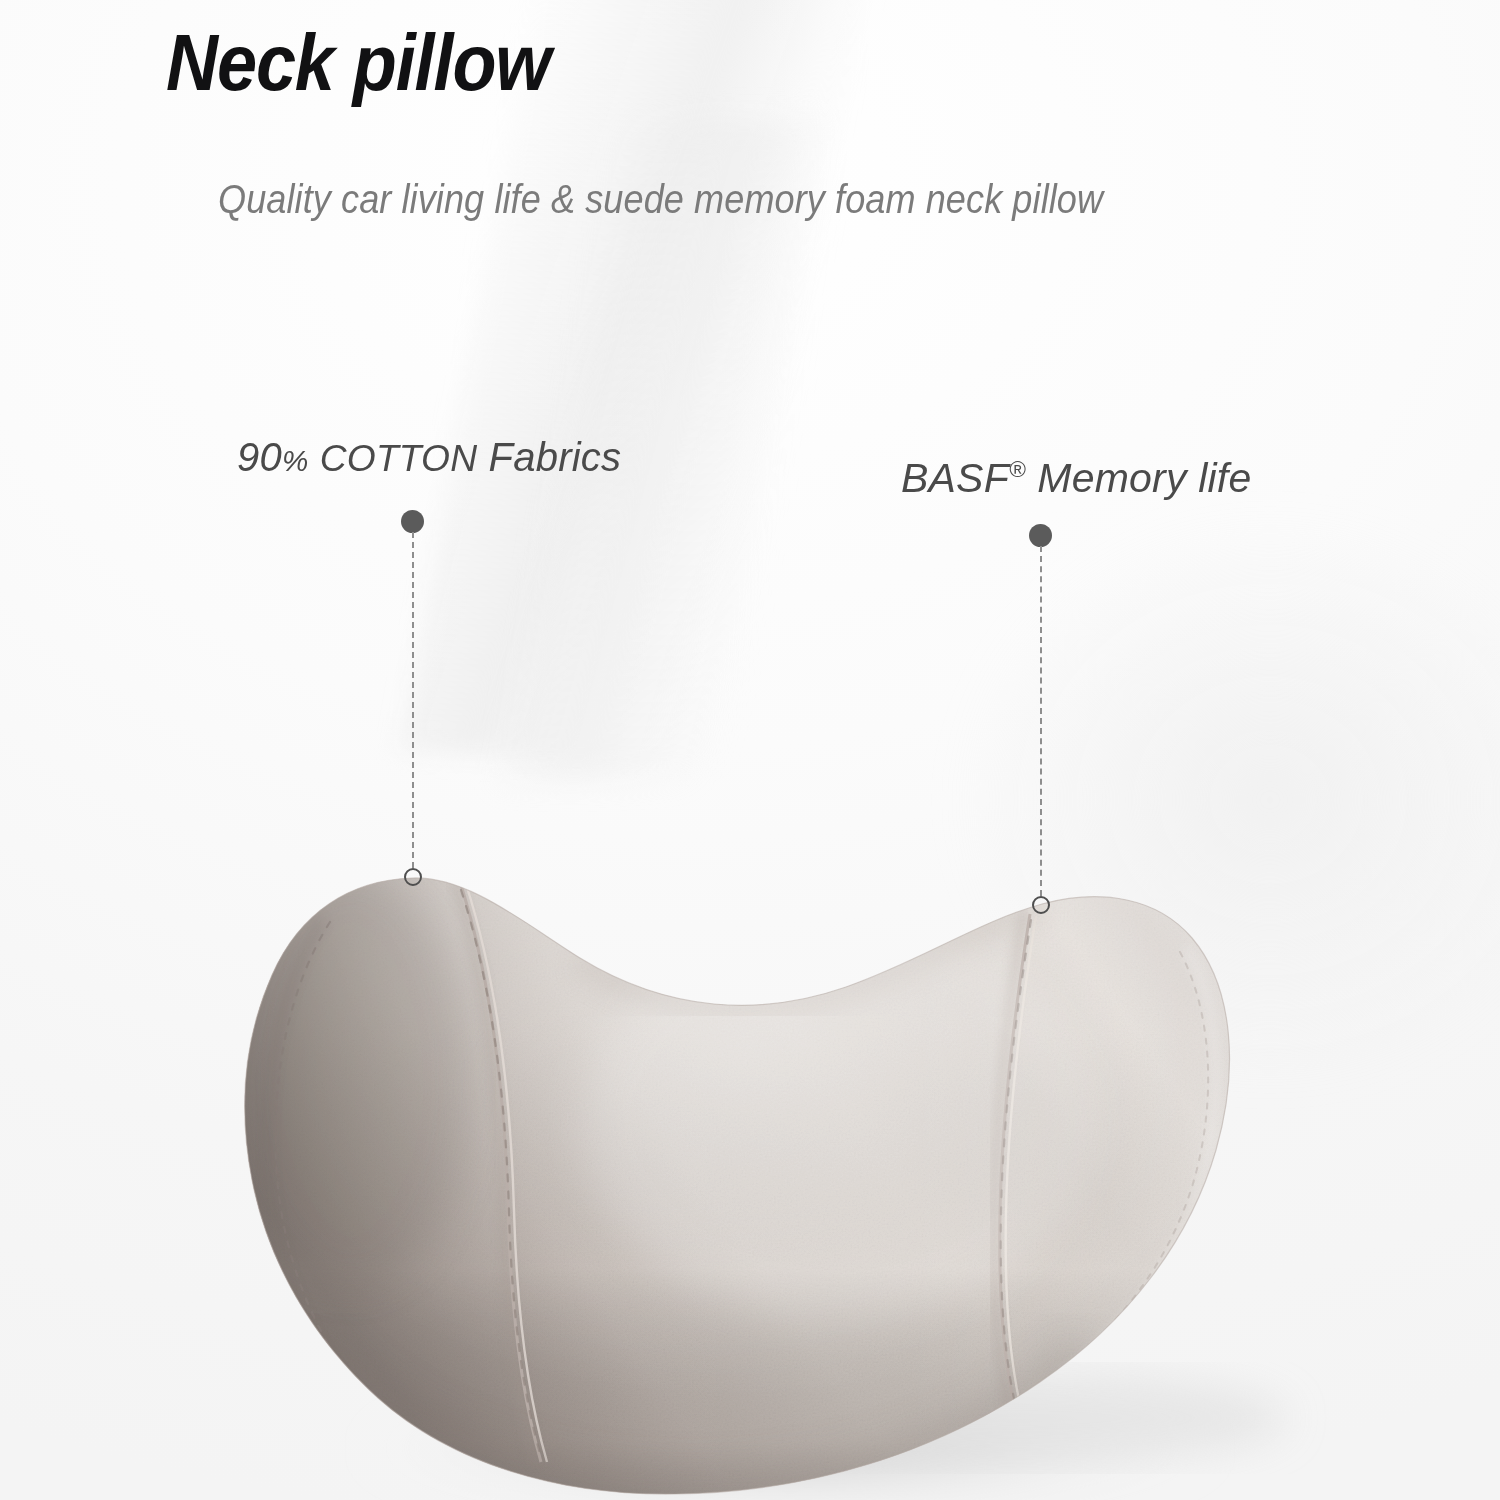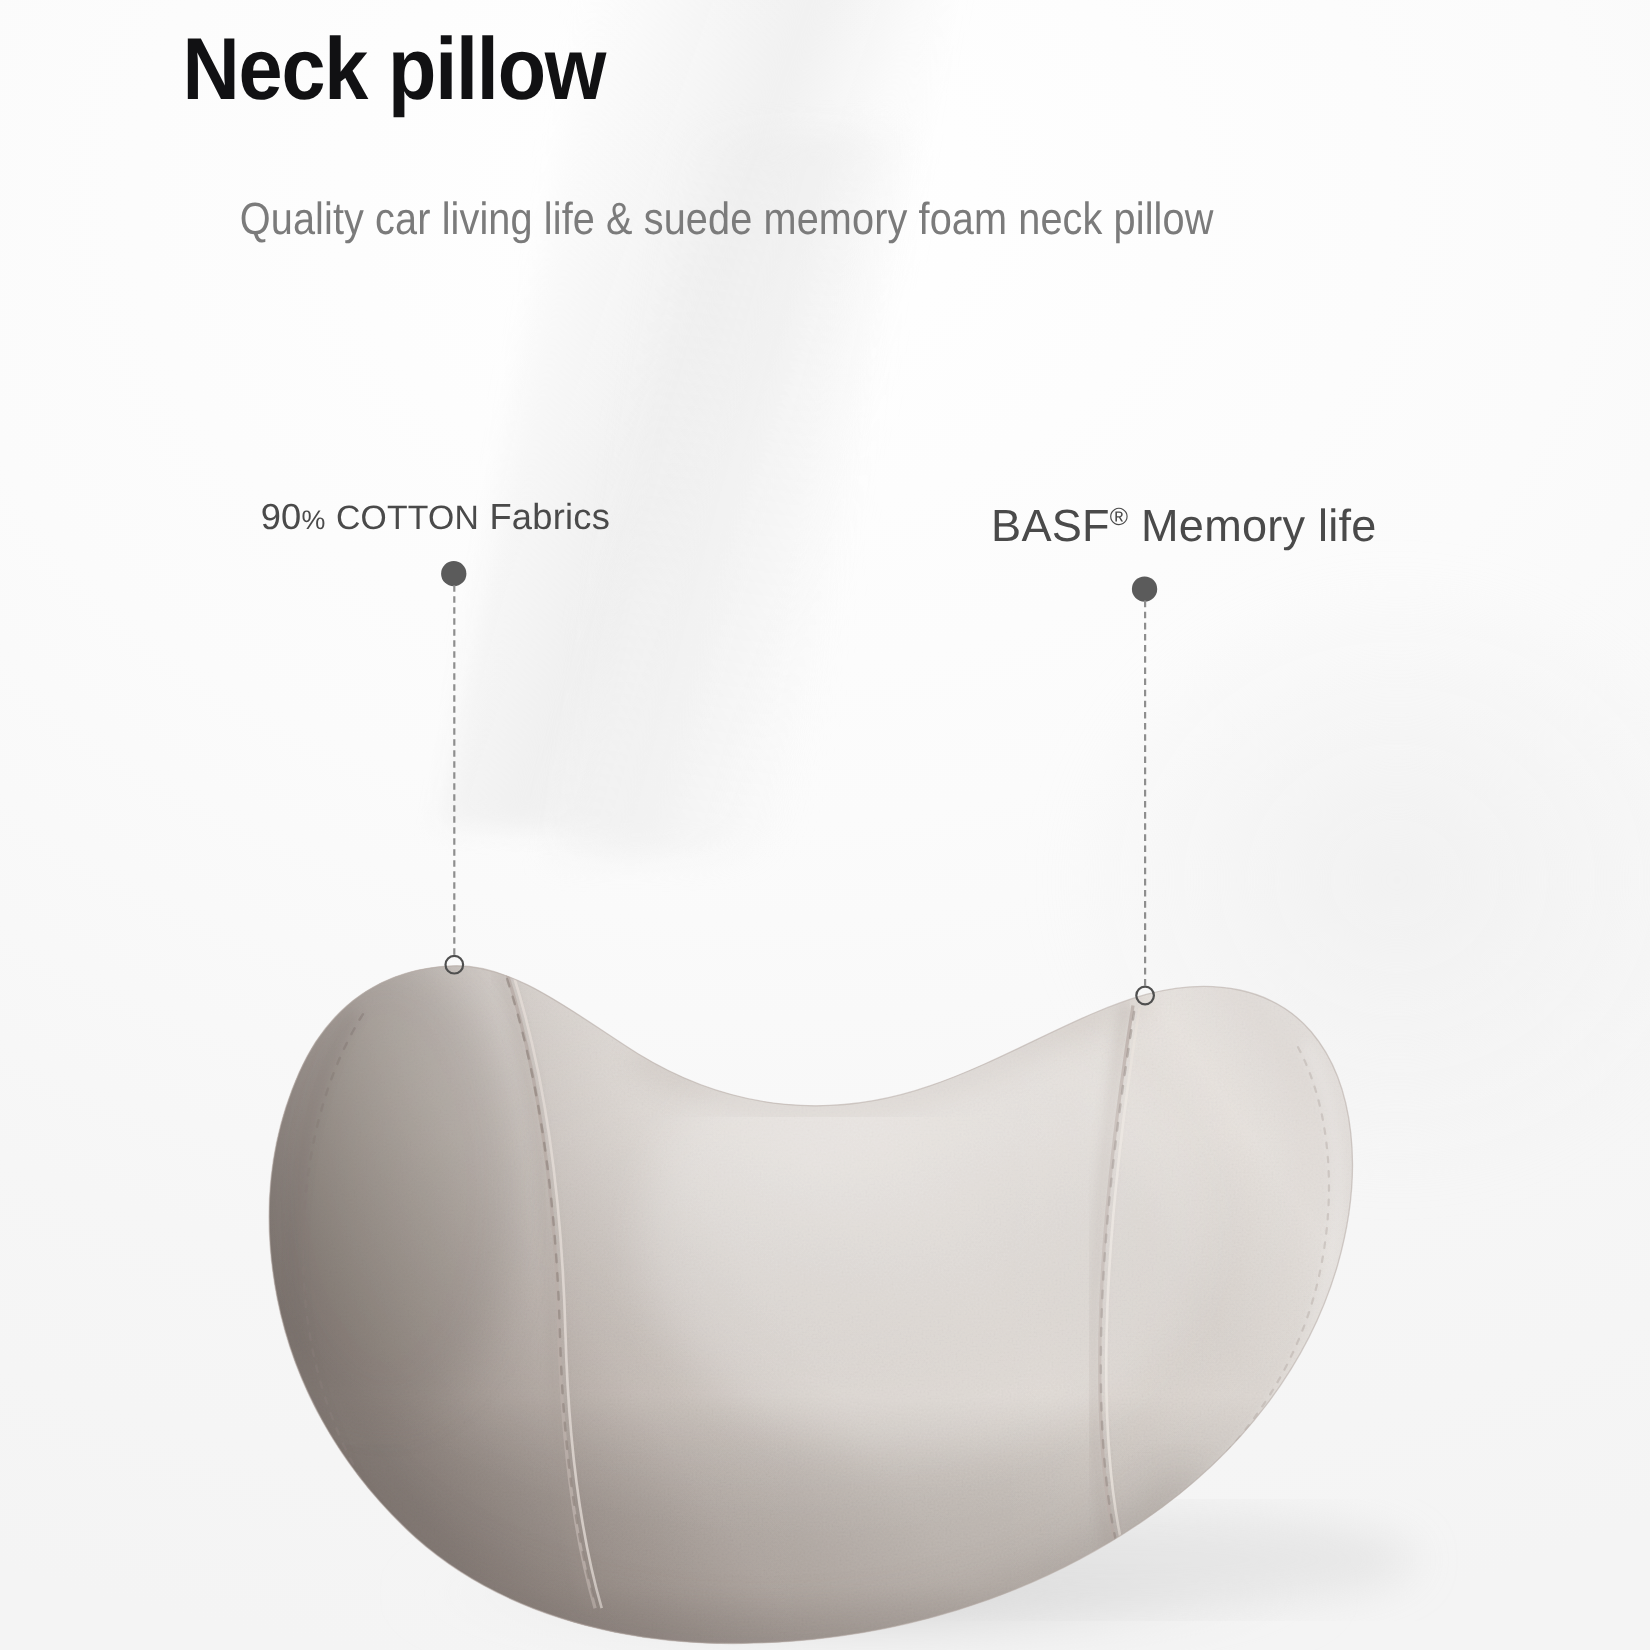--- a/index.html
+++ b/index.html
@@ -9,20 +9,21 @@
     background:#f8f8f8;
     font-family:"Liberation Sans", sans-serif;
     overflow:hidden;
   }
   #stage{
     position:relative;
     width:1500px;height:1500px;
     background:
       radial-gradient(120% 90% at 46% 12%, #ffffff 0%, #fbfbfb 42%, #f6f6f6 75%, #f4f4f4 100%);
     overflow:hidden;
+    font-style:italic;
   }
 
   
   .bg-wedge{
     position:absolute;
     left:470px; top:-60px;
     width:330px; height:820px;
     background:linear-gradient(100deg, rgba(246,246,246,0) 0%, rgba(238,238,238,.85) 46%, rgba(244,244,244,.25) 68%, rgba(248,248,248,0) 100%);
     transform:skewX(-7deg) rotate(3deg);
     filter:blur(11px);
@@ -77,22 +78,22 @@
   .annot .label{
     position:absolute;
     white-space:nowrap;
     color:#4a4a4a;
     font-weight:400;
   }
   .annot .label .small{font-size:.74em;}
   .annot .label .reg{font-size:.55em;vertical-align:super;}
 
   #annot-cotton .label{
-    left:0; top:16px;
-    font-size:33px;
+    left:0; top:0;
+    font-size:40px;
     letter-spacing:.2px;
   }
   #annot-cotton .label .caps{font-size:.93em;}
   #annot-basf .label{
     left:0; top:0;
     font-size:41px;
     letter-spacing:.2px;
   }
 
   .dot{

